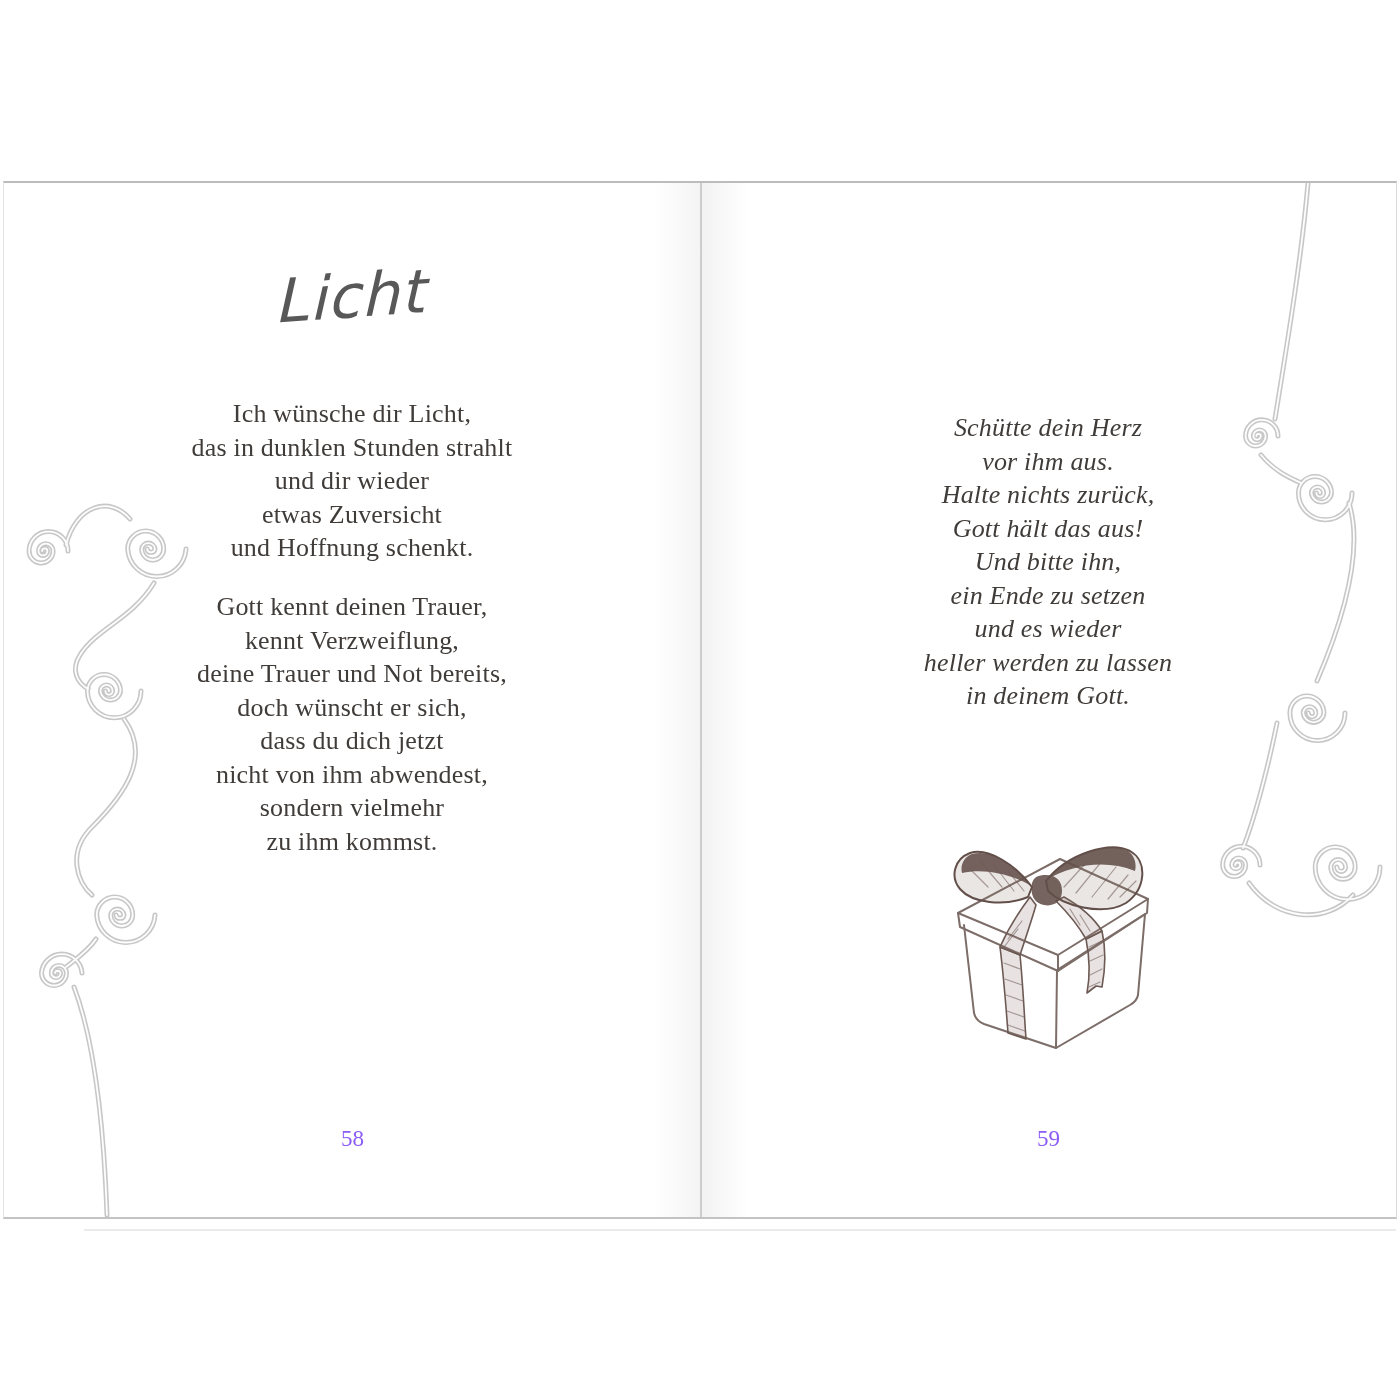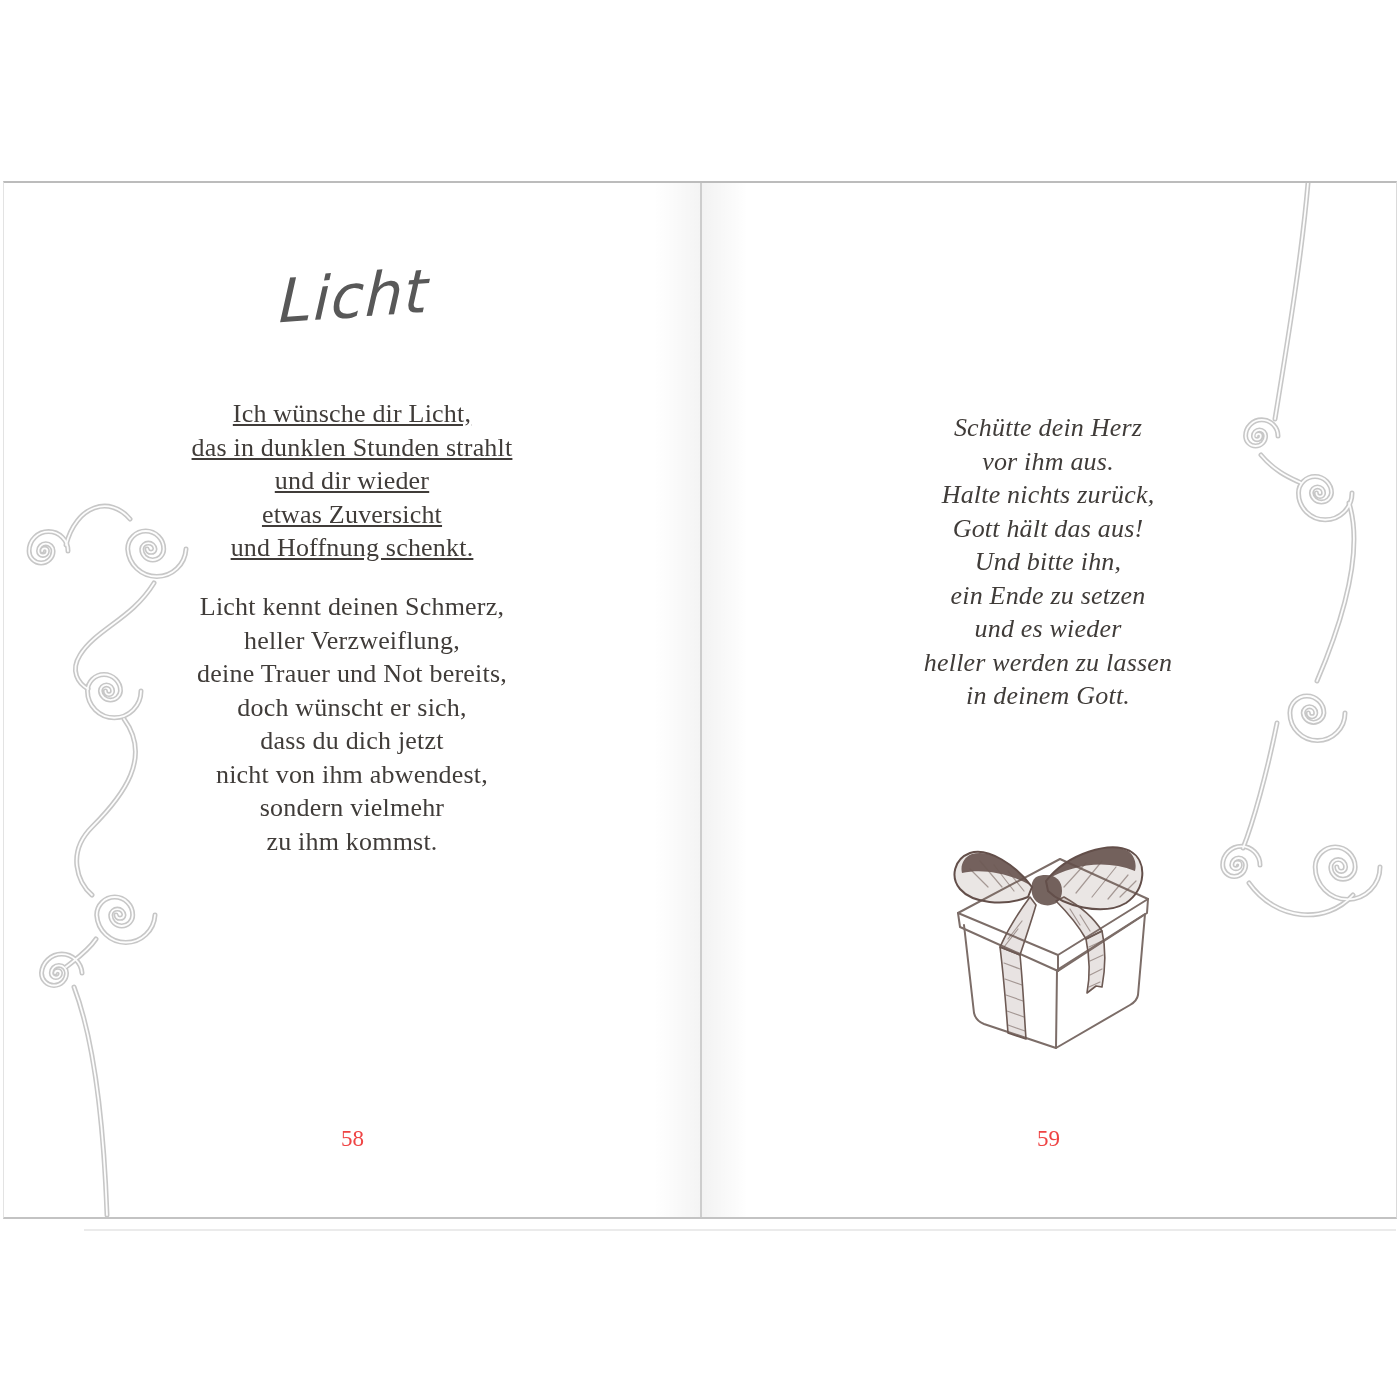--- a/index.html
+++ b/index.html
@@ -17,21 +17,21 @@
   .spine-shade-r{position:absolute;left:698px;top:0;width:46px;height:100%;
       background:linear-gradient(to right, rgba(0,0,0,0.05), rgba(0,0,0,0));}
   .underline2{position:absolute;left:84px;top:1229px;width:1312px;height:2px;background:#ebebeb;}
   .poem{position:absolute;text-align:center;font-size:26px;line-height:33.5px;
         color:#403c39;letter-spacing:0.2px;}
   .title{position:absolute;left:250px;top:80px;width:200px;text-align:center;
          font-family:"DejaVu Sans", sans-serif;font-style:italic;font-weight:400;
          font-size:60px;line-height:1.1;color:#585858;letter-spacing:1px;
          transform:rotate(-4deg) skewX(-6deg);}
   .pagenum{position:absolute;top:943px;left:0;width:100%;text-align:center;
-           font-size:23px;color:#ef4444;}
+           font-size:23px;color:#8b5cf6;}
   .orn{position:absolute;left:0;top:0;pointer-events:none;}
   .gift{position:absolute;left:243px;top:660px;pointer-events:none;}
 </style>
 </head>
 <body>
 
 <div class="stage">
   <div class="spread">
 
     <div class="page page-left">
@@ -57,31 +57,31 @@
             <path d="M 64 368 A 19.4 19.4 0 0 0 25.1 368 A 12.0 12.0 0 0 0 49.1 368 A 7.3 7.3 0 0 0 34.5 368 A 4.4 4.4 0 0 0 43.4 368 A 2.6 2.6 0 0 0 38.1 368"></path>
             <path d="M 182 366 A 29.2 29.2 0 0 1 123.7 366 A 18.0 18.0 0 0 1 159.7 366 A 11.0 11.0 0 0 1 137.7 366 A 6.7 6.7 0 0 1 151.0 366 A 4.0 4.0 0 0 1 143.1 366"></path>
             <path d="M 137 508 A 26.7 26.7 0 0 1 83.5 508 A 16.5 16.5 0 0 1 116.5 508 A 10.1 10.1 0 0 1 96.4 508 A 6.1 6.1 0 0 1 108.6 508 A 3.6 3.6 0 0 1 101.4 508"></path>
             <path d="M 151 732 A 29.2 29.2 0 0 1 92.7 732 A 18.0 18.0 0 0 1 128.7 732 A 11.0 11.0 0 0 1 106.7 732 A 6.7 6.7 0 0 1 120.0 732 A 4.0 4.0 0 0 1 112.1 732"></path>
             <path d="M 78 790 A 20.3 20.3 0 0 0 37.5 790 A 12.5 12.5 0 0 0 62.5 790 A 7.6 7.6 0 0 0 47.3 790 A 4.6 4.6 0 0 0 56.5 790 A 2.8 2.8 0 0 0 51.0 790"></path>
           </g>
         </svg>
 
       <div class="title">Licht</div>
 
-      <div class="poem" style="left:28px;top:214px;width:640px;text-decoration:underline;">
+      <div class="poem" style="left:28px;top:214px;width:640px;">
         <div>Ich wünsche dir Licht,</div>
         <div>das in dunklen Stunden strahlt</div>
         <div>und dir wieder</div>
         <div>etwas Zuversicht</div>
         <div>und Hoffnung schenkt.</div>
       </div>
 
       <div class="poem" style="left:28px;top:407px;width:640px;">
-        <div>Licht kennt deinen Schmerz,</div>
-        <div>heller Verzweiflung,</div>
+        <div>Gott kennt deinen Trauer,</div>
+        <div>kennt Verzweiflung,</div>
         <div>deine Trauer und Not bereits,</div>
         <div>doch wünscht er sich,</div>
         <div>dass du dich jetzt</div>
         <div>nicht von ihm abwendest,</div>
         <div>sondern vielmehr</div>
         <div>zu ihm kommst.</div>
       </div>
 
       <div class="pagenum">58</div>
     </div>

